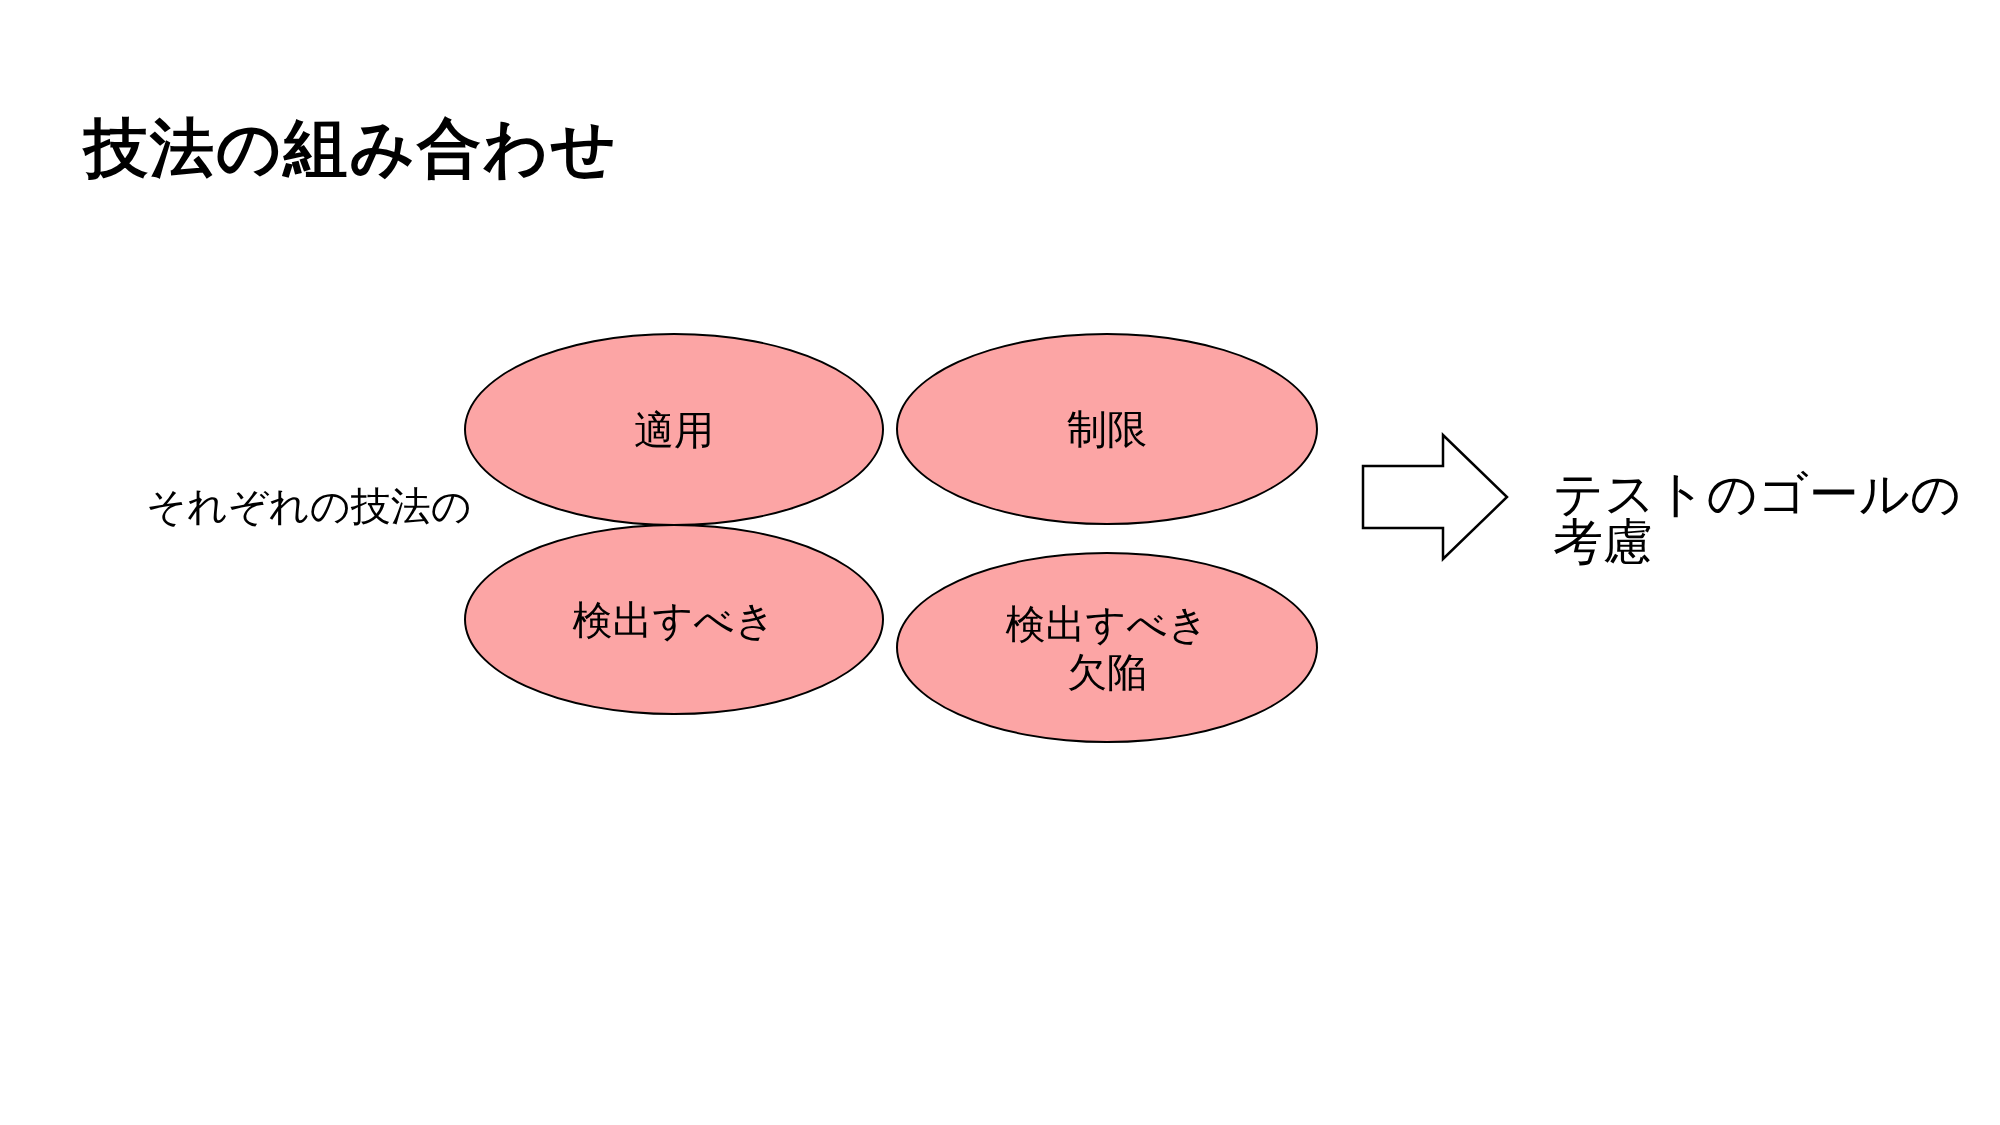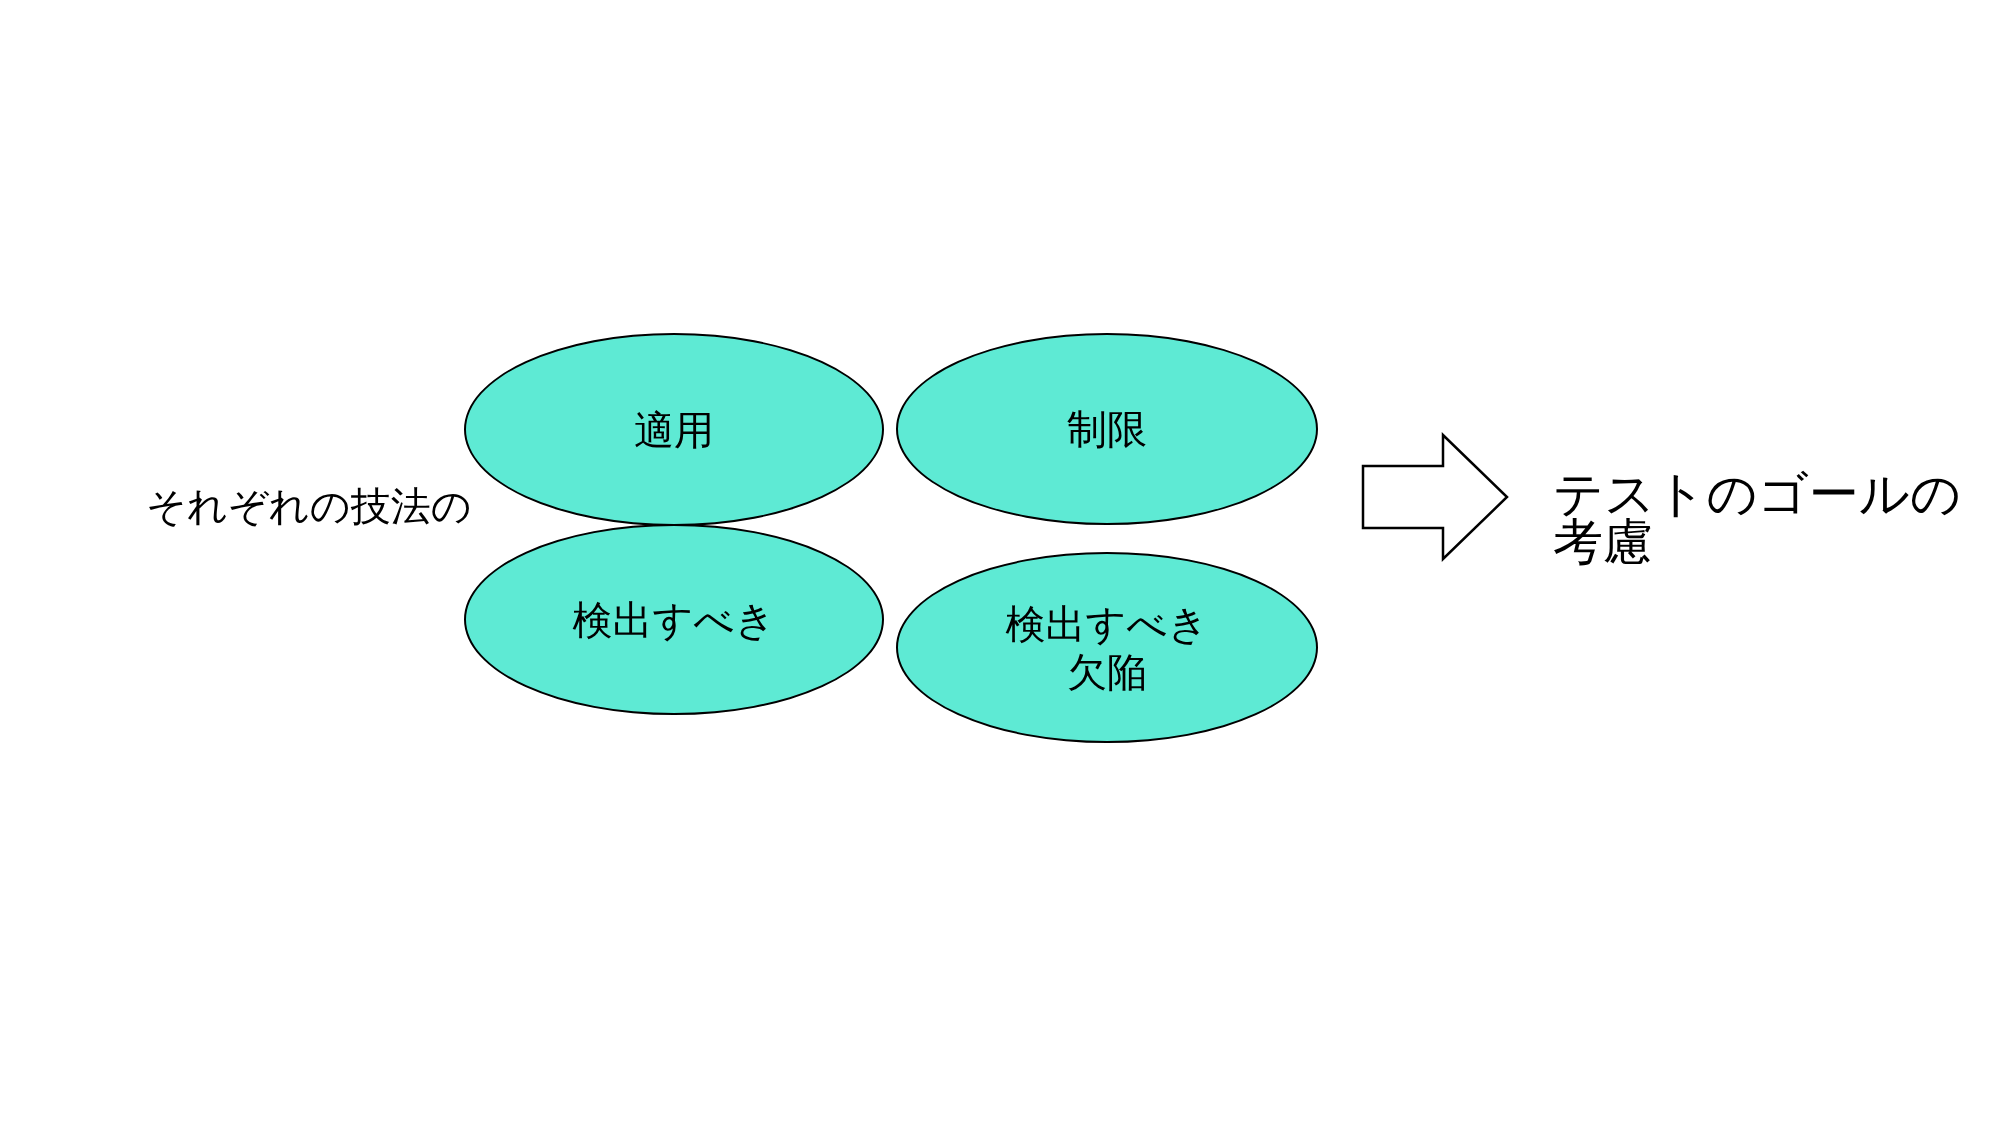--- a/index.html
+++ b/index.html
@@ -34,21 +34,21 @@
     top: 484px;
     font-size: 40px;
     line-height: 44px;
     white-space: nowrap;
     margin-left: 48px;
   }
   .ellipse {
     position: absolute;
     border: 2px solid #000000;
     border-radius: 50%;
-    background: #5eead4;
+    background: #fca5a5;
     display: flex;
     align-items: center;
     justify-content: center;
     box-sizing: border-box;
   }
   .ellipse-label {
     font-size: 40px;
     line-height: 48px;
     text-align: center;
     white-space: pre-line;
@@ -71,20 +71,21 @@
     font-size: 50px;
     line-height: 48px;
     white-space: pre-line;
   }
 </style>
 </head>
 <body>
 
 <div class="slide">
 
+  <h1 class="slide-title">技法の組み合わせ</h1>
 
   <div class="context-label">それぞれの技法の</div>
 
   <div class="ellipse ellipse-application">
     <span class="ellipse-label">適用</span>
   </div>
 
   <div class="ellipse ellipse-limitation">
     <span class="ellipse-label">制限</span>
   </div>

